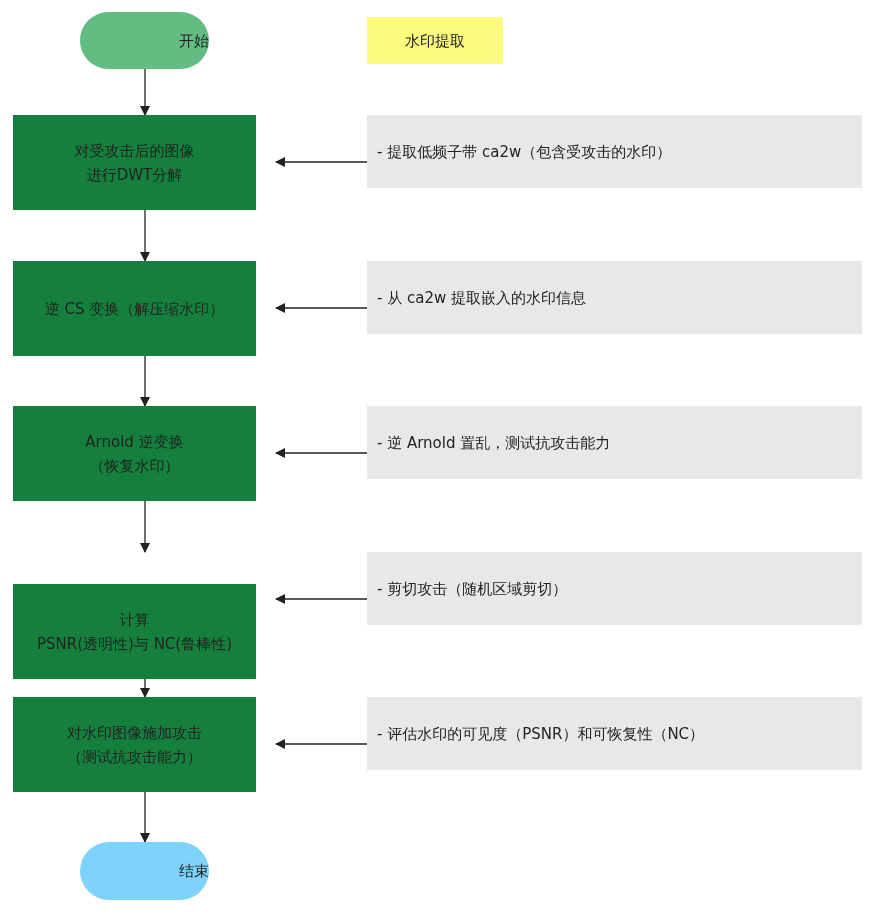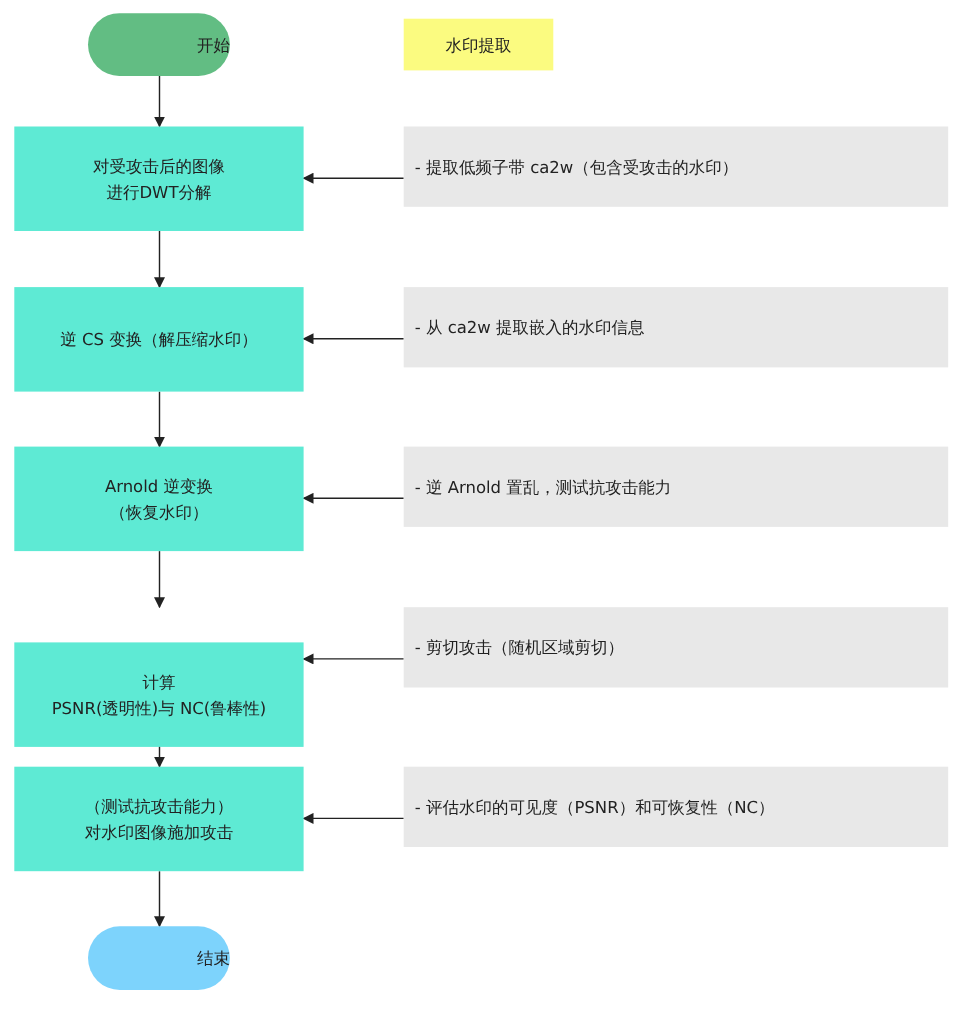--- a/index.html
+++ b/index.html
@@ -3,21 +3,21 @@
 <meta charset="utf-8">
 <style>
   html, body { margin:0; padding:0; background:#ffffff; }
   body { width:878px; height:918px; position:relative; overflow:hidden;
          font-family: "DejaVu Sans", "Liberation Sans", sans-serif; color:#222; }
   .node { position:absolute; display:flex; align-items:center; justify-content:center;
           text-align:center; font-size:15px; line-height:24px; box-sizing:border-box; }
   .terminal { border-radius:29px;justify-content:flex-end; }
   .start { left:80px; top:12px; width:129px; height:57px; background:#62bd83; }
   .end { left:80px; top:842px; width:129px; height:58px; background:#7dd3fc; }
-  .step { left:13px; width:263px; height:95px; background:#5eead4; flex-direction:column; }
+  .step { left:13px; width:243px; height:95px; background:#15803d; flex-direction:column; }
   .note { left:367px; width:495px; height:73px; background:#e8e8e8; justify-content:flex-start;
           padding-left:10px; }
   .legend { left:367px; top:17px; width:136px; height:47px; background:#fbfb80; }
   svg.edges { position:absolute; left:0; top:0; }
 </style>
 </head>
 <body>
 
 <svg class="edges" width="878" height="918">
   <defs>
@@ -54,22 +54,22 @@
 </div>
 <div class="node step" style="top:406px">
   <span>Arnold 逆变换</span>
   <span>（恢复水印）</span>
 </div>
 <div class="node step" style="top:584px">
   <span>计算</span>
   <span>PSNR(透明性)与 NC(鲁棒性)</span>
 </div>
 <div class="node step" style="top:697px">
+  <span>对水印图像施加攻击</span>
   <span>（测试抗攻击能力）</span>
-  <span>对水印图像施加攻击</span>
 </div>
 
 <div class="node note" style="top:115px">
     <span>- 提取低频子带 ca2w（包含受攻击的水印）</span>
   </div>
 <div class="node note" style="top:261px">
     <span>- 从 ca2w 提取嵌入的水印信息</span>
   </div>
 <div class="node note" style="top:406px">
     <span>- 逆 Arnold 置乱，测试抗攻击能力</span>

